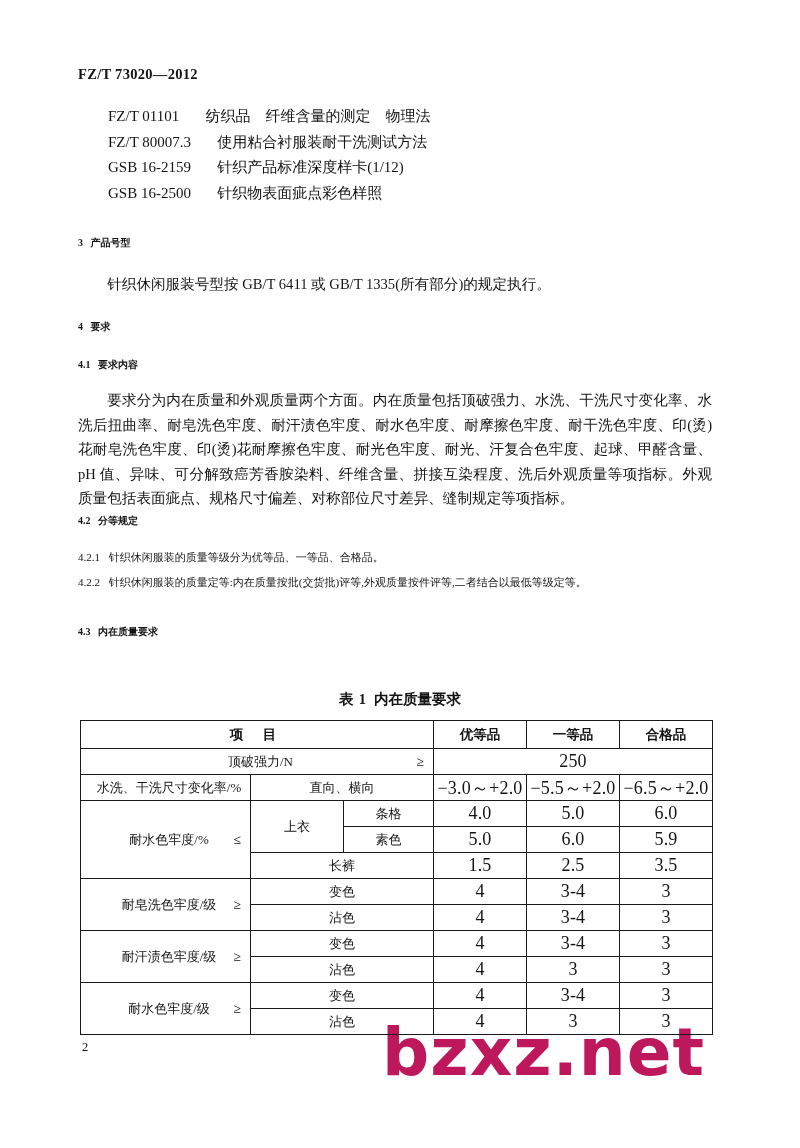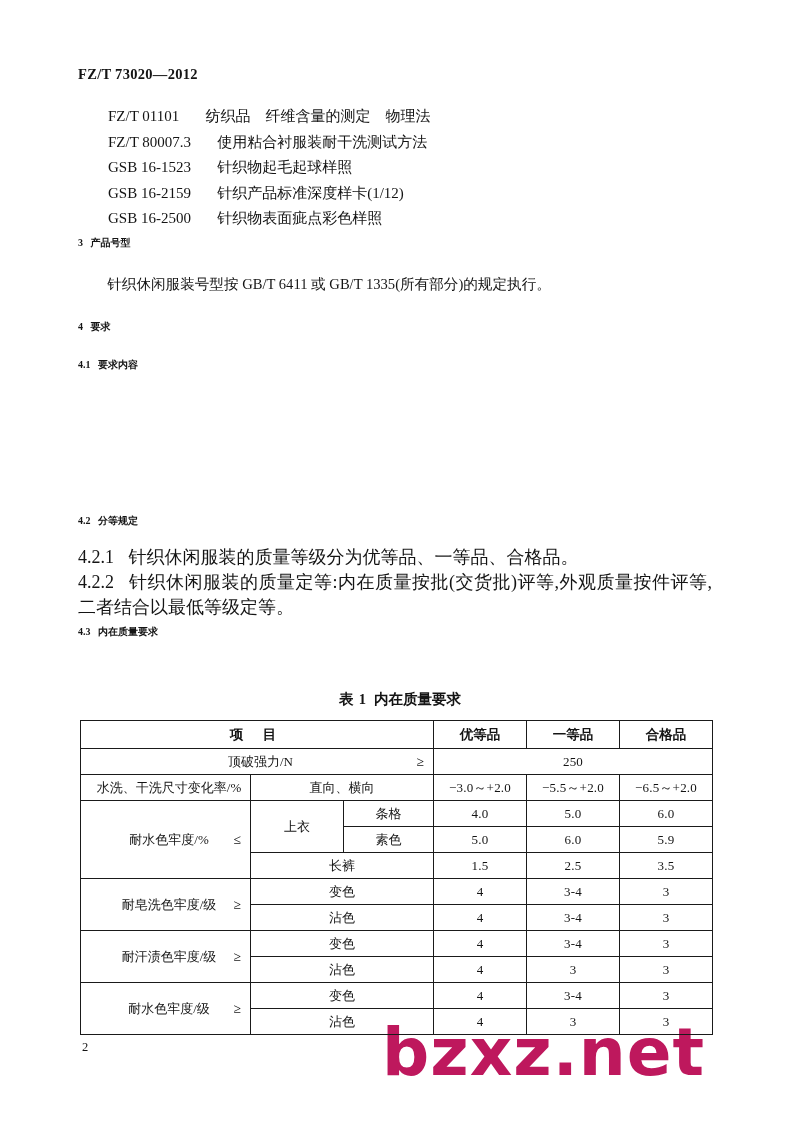--- a/index.html
+++ b/index.html
@@ -76,21 +76,21 @@
     position: absolute;
     font-size: 14.6px;
     line-height: 24.6px;
     text-align: justify;
     text-justify: inter-ideograph;
   }
   .para.indent { text-indent: 2em; }
 
   .num-para {
     position: absolute;
-    font-size: 18px;
+    font-size: 11px;
     line-height: 24.6px;
     text-align: justify;
     text-justify: inter-ideograph;
   }
   .num-para .npnum {
     font-weight: normal;
     margin-right: 0.8em;
   }
 
   
@@ -159,21 +159,21 @@
     position: absolute;
     right: 9px;
     top: 50%;
     transform: translateY(-50%);
     font-size: 13.5px;
   }
   .hdr-item {
     letter-spacing: 0.6em;
     text-indent: 0.6em;
   }
-  .val { font-size: 13px; letter-spacing: 0.2px; }
+  .val { font-size: 18px; letter-spacing: 0.2px; }
   .sub { font-size: 13px; }
 
   
   .folio {
     position: absolute;
     left: 82px;
     top: 1040px;
     font-size: 12.5px;
   }
 </style>
@@ -187,42 +187,40 @@
   <div class="std-header">FZ/T 73020—2012</div>
 
   <div class="ref-list">
     <div class="ref-line">
       <span class="ref-code">FZ/T 01101</span><span class="ref-sp"></span><span>纺织品　纤维含量的测定　物理法</span>
     </div>
     <div class="ref-line">
       <span class="ref-code">FZ/T 80007.3</span><span class="ref-sp"></span><span>使用粘合衬服装耐干洗测试方法</span>
     </div>
     <div class="ref-line">
-      <span class="ref-code">GSB 16-1523</span><span class="ref-sp"></span><span>针织物起毛起球样照</span>
-    </div>
-    <div class="ref-line">
       <span class="ref-code">GSB 16-2159</span><span class="ref-sp"></span><span>针织产品标准深度样卡(1/12)</span>
     </div>
     <div class="ref-line">
       <span class="ref-code">GSB 16-2500</span><span class="ref-sp"></span><span>针织物表面疵点彩色样照</span>
     </div>
   </div>
 
   <div class="clause-h" id="h3">
     <span class="num">3</span><span>产品号型</span>
   </div>
   <div class="para indent" id="p3">针织休闲服装号型按 GB/T 6411 或 GB/T 1335(所有部分)的规定执行。</div>
 
   <div class="clause-h" id="h4">
     <span class="num">4</span><span>要求</span>
   </div>
 
   <div class="clause-h" id="h41">
     <span class="num">4.1</span><span>要求内容</span>
   </div>
+  <div class="para indent" id="p41">要求分为内在质量和外观质量两个方面。内在质量包括顶破强力、水洗、干洗尺寸变化率、水洗后扭曲率、耐皂洗色牢度、耐汗渍色牢度、耐水色牢度、耐摩擦色牢度、耐干洗色牢度、印(烫)花耐皂洗色牢度、印(烫)花耐摩擦色牢度、耐光色牢度、耐光、汗复合色牢度、起球、甲醛含量、pH 值、异味、可分解致癌芳香胺染料、纤维含量、拼接互染程度、洗后外观质量等项指标。外观质量包括表面疵点、规格尺寸偏差、对称部位尺寸差异、缝制规定等项指标。</div>
 
   <div class="clause-h" id="h42">
     <span class="num">4.2</span><span>分等规定</span>
   </div>
   <div class="num-para" id="p421">
     <span class="npnum">4.2.1</span><span>针织休闲服装的质量等级分为优等品、一等品、合格品。</span>
   </div>
   <div class="num-para" id="p422">
     <span class="npnum">4.2.2</span><span>针织休闲服装的质量定等:内在质量按批(交货批)评等,外观质量按件评等,二者结合以最低等级定等。</span>
   </div>

